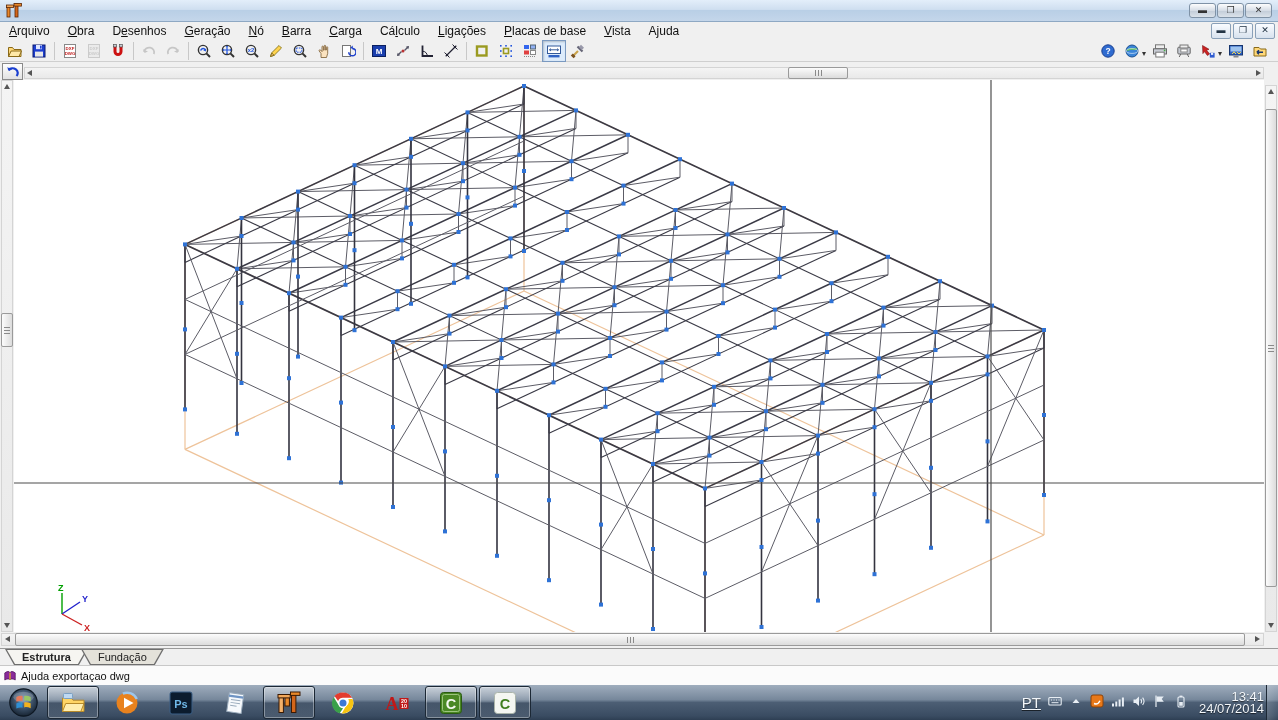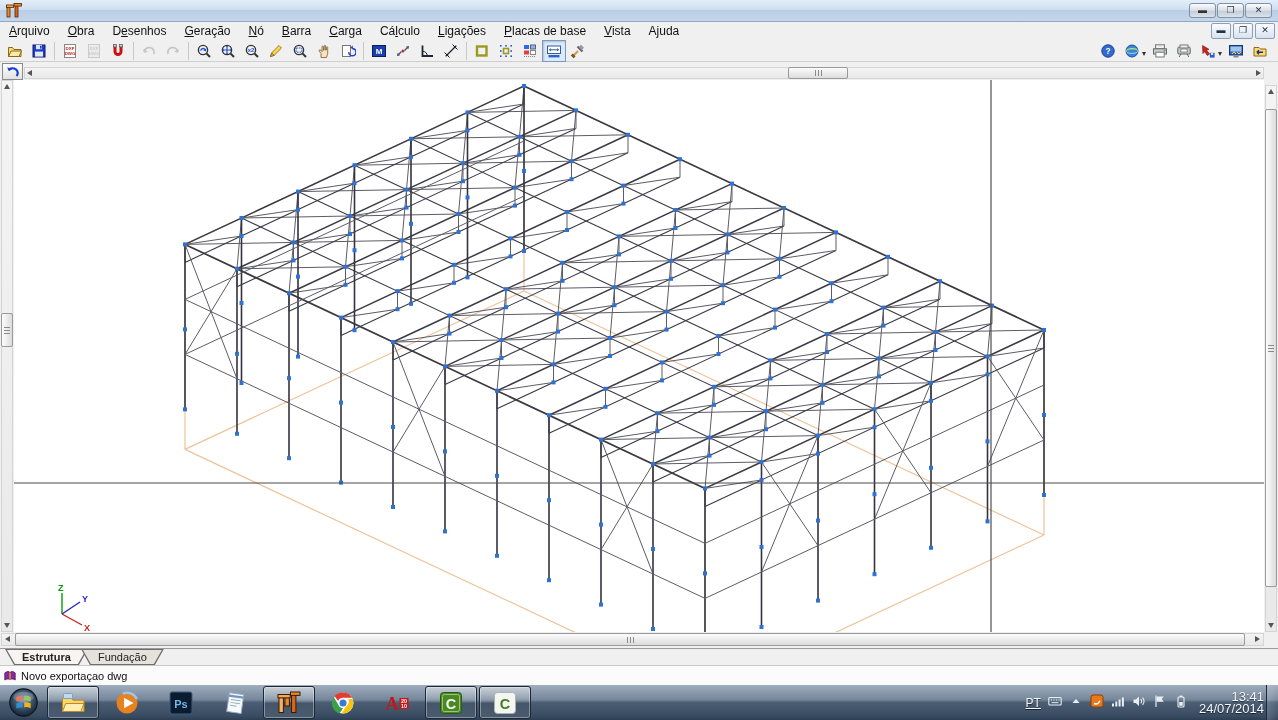--- a/index.html
+++ b/index.html
@@ -82,21 +82,21 @@
   .taskbar{position:absolute;left:0;top:685px;width:1278px;height:35px;z-index:10;
     background:linear-gradient(180deg,#9fadbd 0%,#76879b 42%,#4c5e74 50%,#3a4c62 88%,#2e3f53 100%);
     display:flex;align-items:center;box-sizing:border-box;}
   .task-btn{width:52px;height:33px;margin:0 1px;border-radius:3px;display:flex;align-items:center;justify-content:center;box-sizing:border-box;}
   .task-btn svg{width:26px;height:26px;}
   .task-btn.open{border:1px solid #1c2835;background:linear-gradient(180deg,rgba(255,255,255,.45),rgba(255,255,255,.12) 48%,rgba(0,0,0,.08) 52%,rgba(255,255,255,.10));
     box-shadow:inset 0 0 0 1px rgba(255,255,255,.35);}
   .start-orb{width:42px;height:34px;display:flex;align-items:center;justify-content:center;margin:0 2px;}
   .start-orb svg{width:31px;height:31px;}
   .tray{position:absolute;right:14px;top:0;height:35px;display:flex;align-items:center;gap:7px;color:#f2f6fa;}
-  .tray .lang{font-size:12px;text-shadow:0 1px 1px rgba(0,0,0,.6);text-decoration:underline;}
+  .tray .lang{font-size:15px;text-shadow:0 1px 1px rgba(0,0,0,.6);text-decoration:underline;}
   .tray svg{width:14px;height:14px;}
   .clock{text-align:right;font-size:13px;line-height:12px;text-shadow:0 1px 1px rgba(0,0,0,.6);margin-left:4px;}
   .show-desktop{position:absolute;right:0;top:0;width:11px;height:35px;border-left:1px solid #1c2835;
     background:linear-gradient(90deg,rgba(255,255,255,.18),rgba(255,255,255,.04));}
 </style>
 </head>
 <body>
 
 <div class="app">
 
@@ -929,21 +929,21 @@
       <div class="tab">
         <div class="inner">Fundação</div>
       </div>
     </div>
 
   <div class="statusbar">
     <svg viewBox="0 0 16 16">
       <path d="M2 4.5c3-2.2 5-2.2 6-.3 1-1.9 3-1.9 6 .3v8c-3-1.6-5-1.6-6 0-1-1.6-3-1.6-6 0z" fill="#8a2a9a" stroke="#4a1058" stroke-width="0.8"></path>
       <path d="M8 4.2v8" stroke="#f2c811" stroke-width="1.2"></path>
     </svg>
-    <span>Novo exportaçao dwg</span>
+    <span>Ajuda exportaçao dwg</span>
   </div>
 
 
   <div class="taskbar">
     <div class="start-orb">
       <svg viewBox="0 0 26 26">
         <defs>
           <radialGradient id="orb" cx="50%" cy="38%" r="65%">
             <stop offset="0%" stop-color="#6d88a8"></stop>
               <stop offset="70%" stop-color="#2c3e52"></stop>

